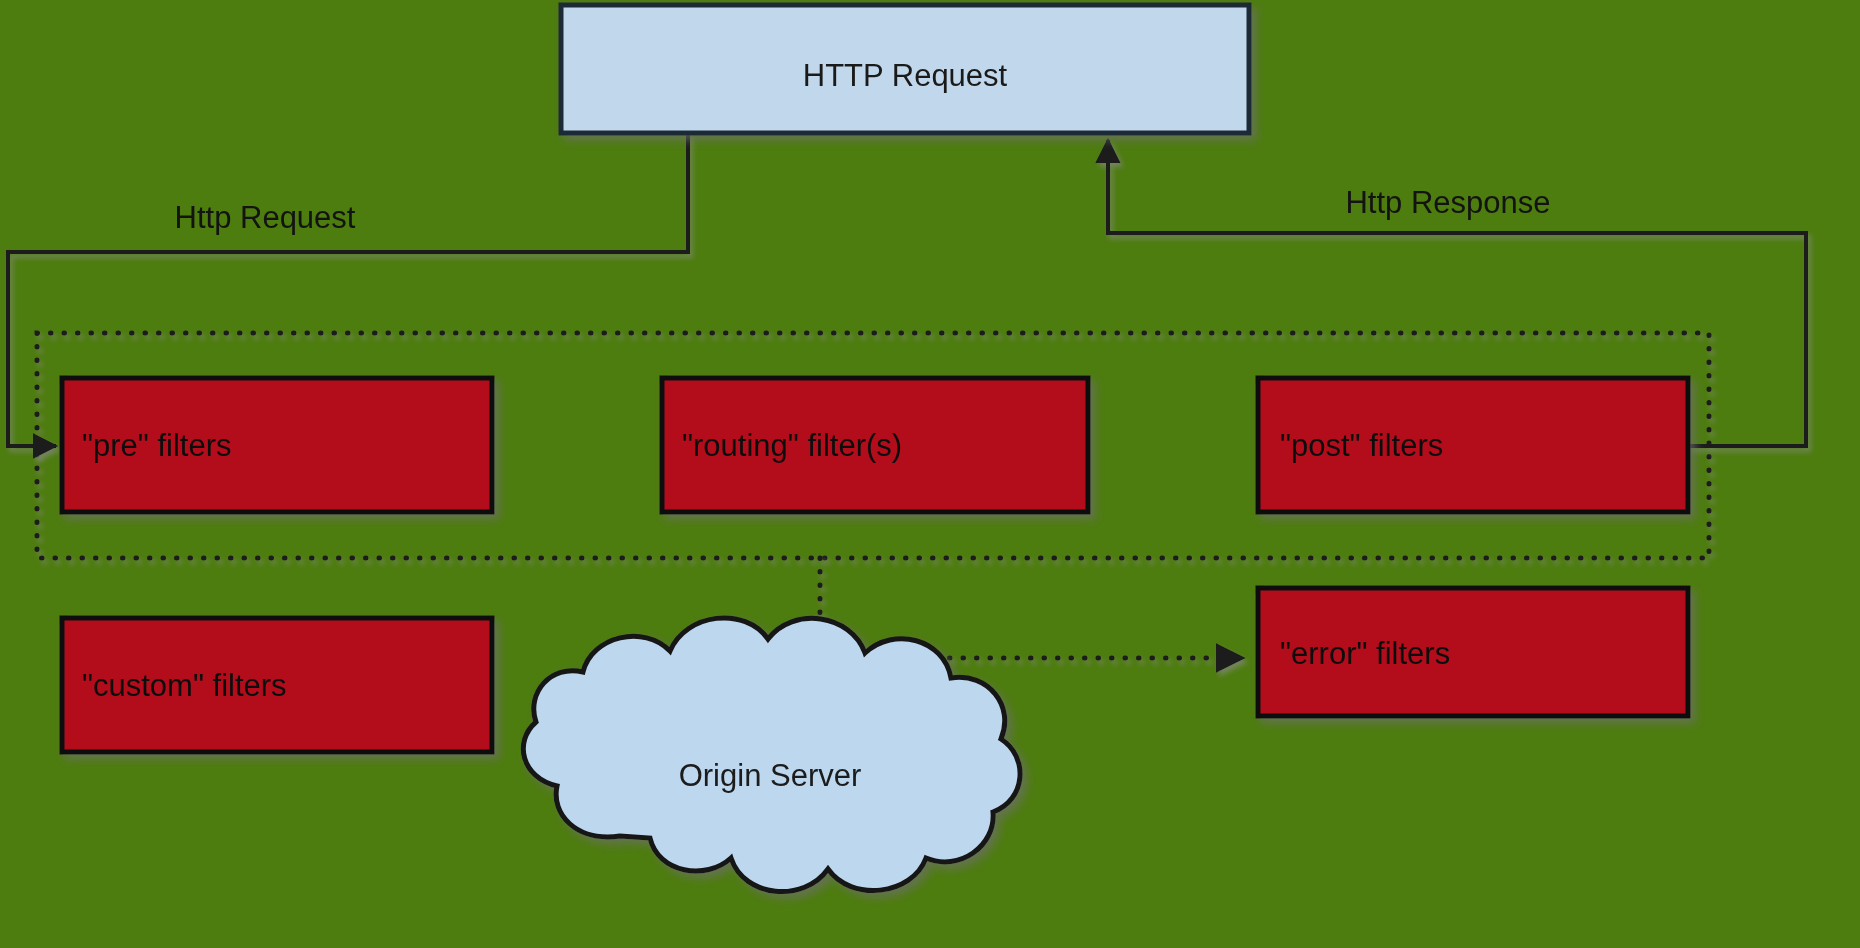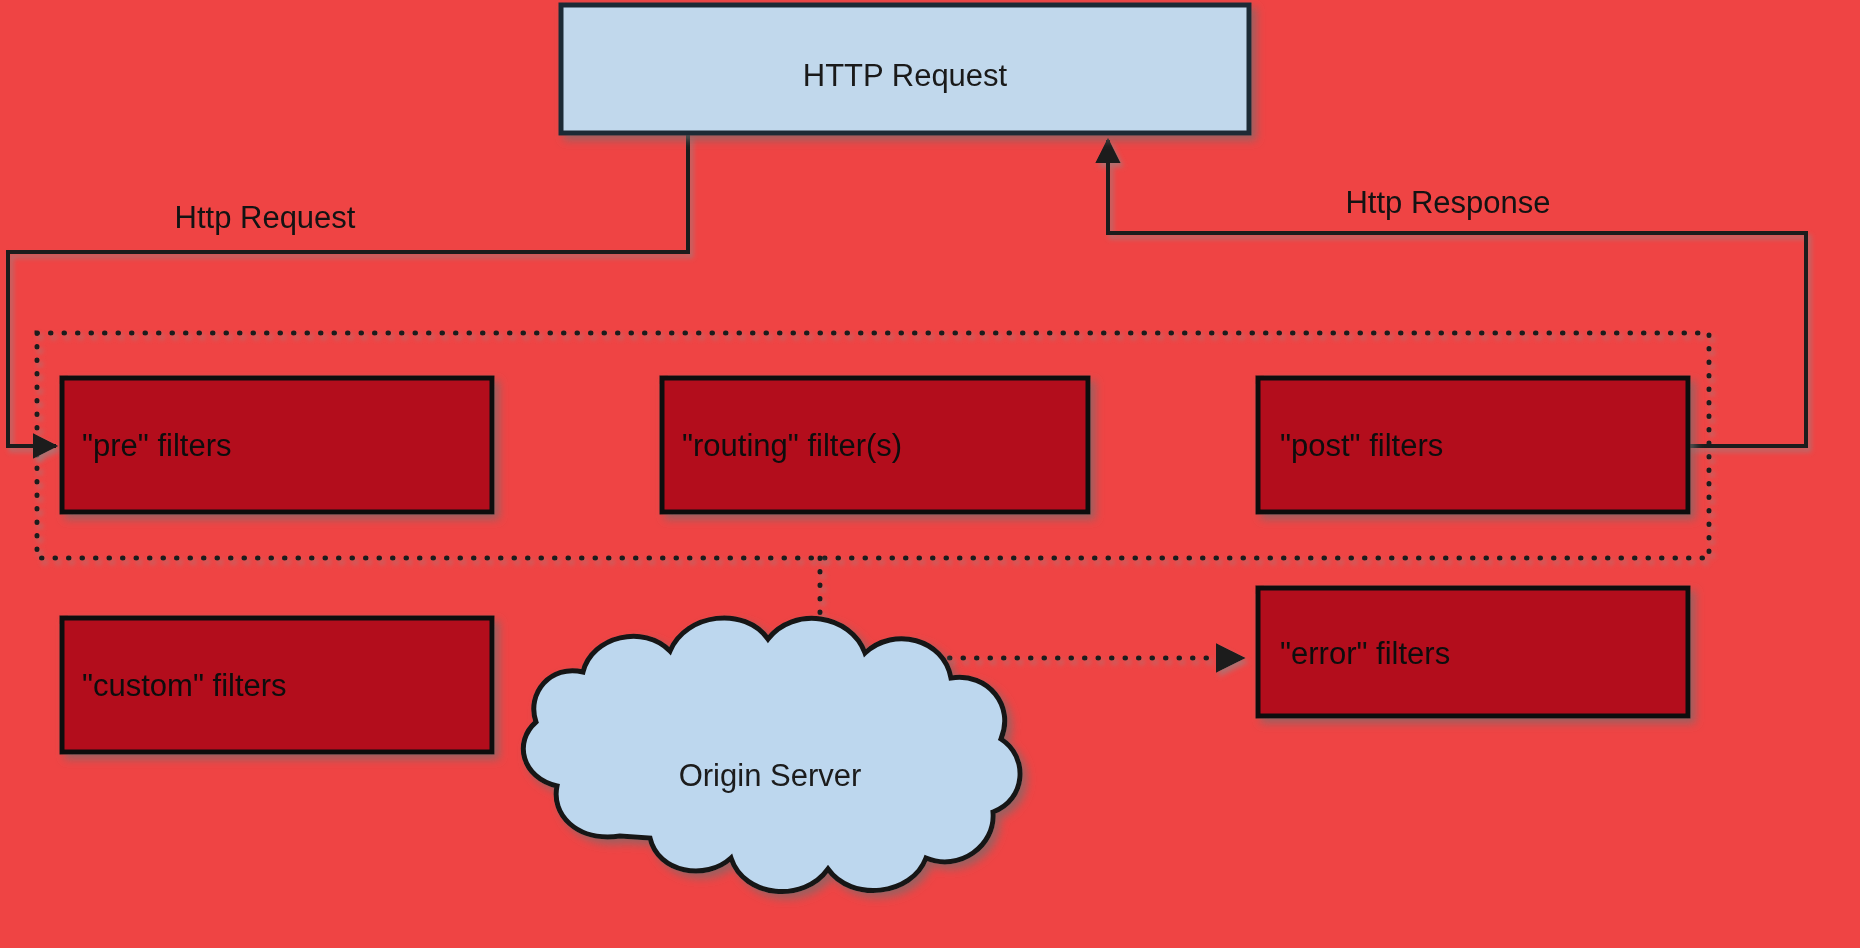--- a/index.html
+++ b/index.html
@@ -10,21 +10,21 @@
   body {
     width: 1860px;
     height: 948px;
     overflow: hidden;
     font-family: "Liberation Sans", sans-serif;
   }
   #diagram-root {
     position: relative;
     width: 1860px;
     height: 948px;
-    background: #ef4444;
+    background: #4d7c0f;
   }
   svg#flow-svg {
     position: absolute;
     top: 0;
     left: 0;
     width: 1860px;
     height: 948px;
     display: block;
   }
   .node-label-box {

